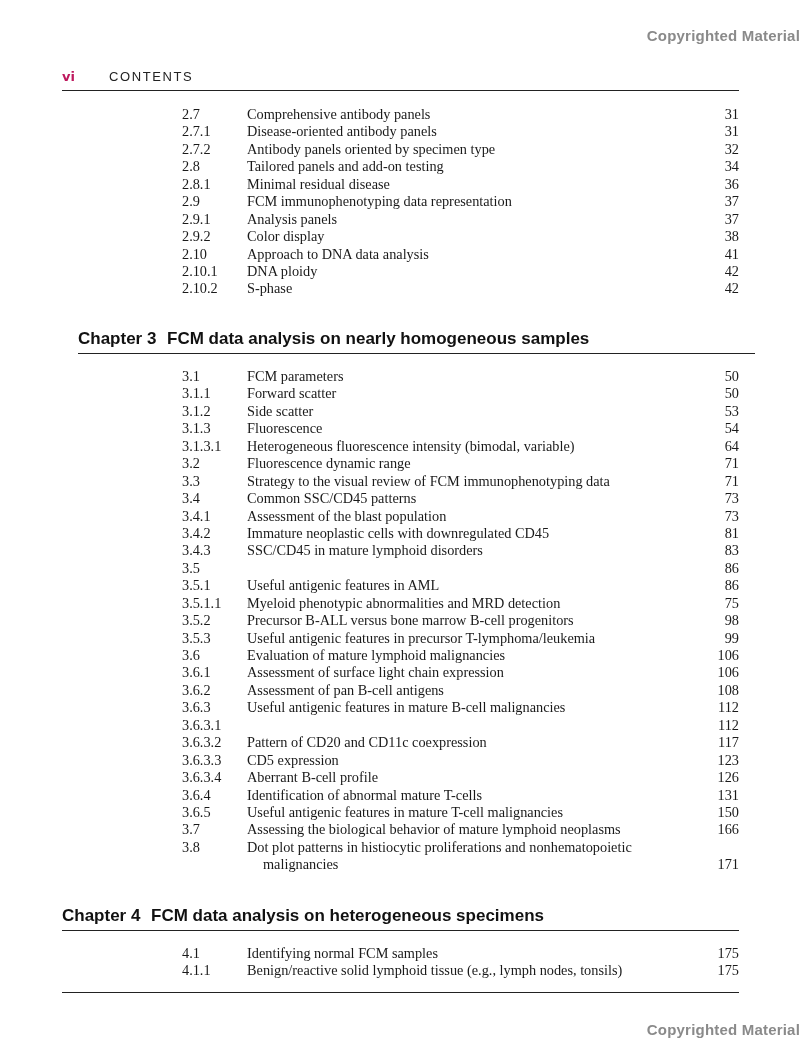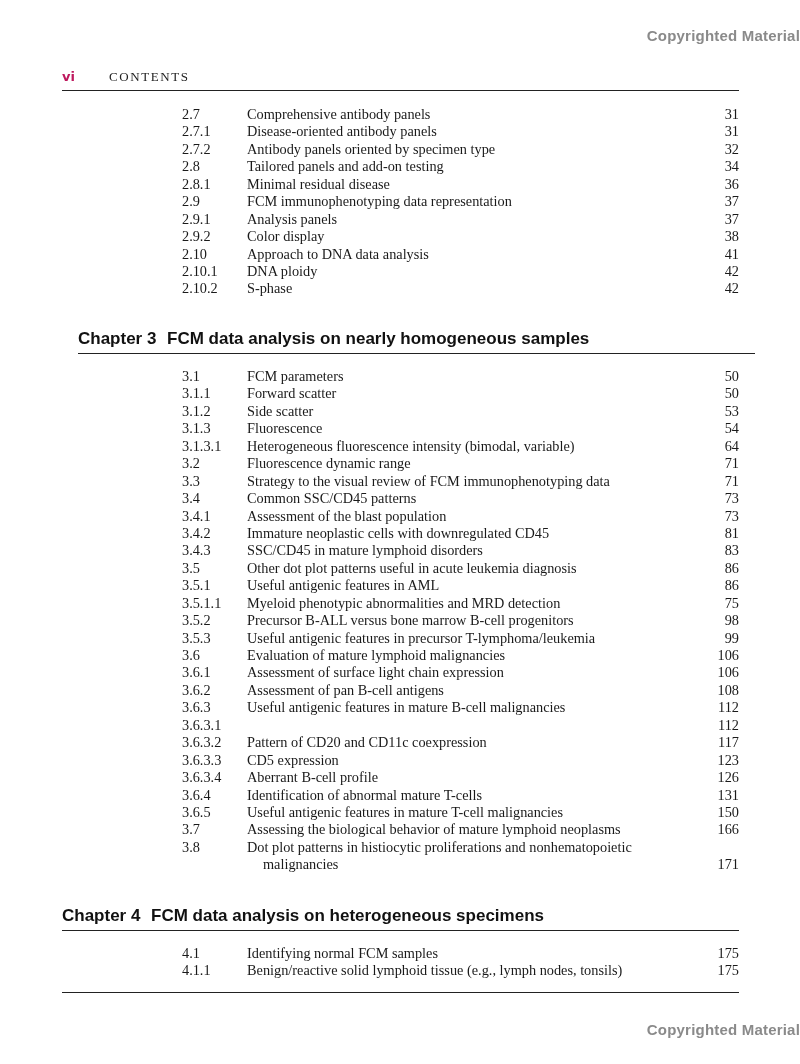--- a/index.html
+++ b/index.html
@@ -14,21 +14,21 @@
     .running-head {
       position: absolute; left: 62px; top: 68px; width: 677px; height: 22px;
       border-bottom: 1.5px solid #222;
     }
     .folio {
       position: absolute; left: 0; top: 1px;
       font-family: "DejaVu Sans", sans-serif; font-size: 13px; font-weight: bold; color: #be185d;
     }
     .rh-title {
       position: absolute; left: 47px; top: 1px;
-      font-family: Liberation Serif, serif; font-size: 13px; letter-spacing: 1.6px; color: #222;
+      font-family: Liberation Sans, sans-serif; font-size: 13px; letter-spacing: 1.6px; color: #222;
     }
     .entries { position: absolute; left: 182px; width: 557px; }
     .entry {
       position: relative; height: 17.45px;
       font-family: "Liberation Serif", serif; font-size: 14.3px; line-height: 17.45px; color: #1a1a1a;
     }
     .entry .num { position: absolute; left: 0; top: 0; }
     .entry .title { position: absolute; left: 65px; top: 0; white-space: nowrap; }
     .entry .page { position: absolute; right: 0; top: 0; }
     .entry.two-line { height: 34.9px; }
@@ -170,21 +170,20 @@
       <span class="title">Immature neoplastic cells with downregulated CD45</span>
       <span class="page">81</span>
     </div>
   <div class="entry">
       <span class="num">3.4.3</span>
       <span class="title">SSC/CD45 in mature lymphoid disorders</span>
       <span class="page">83</span>
     </div>
   <div class="entry">
       <span class="num">3.5</span>
-      <span class="title">Other dot plot patterns useful in acute leukemia diagnosis</span>
       <span class="page">86</span>
     </div>
   <div class="entry">
       <span class="num">3.5.1</span>
       <span class="title">Useful antigenic features in AML</span>
       <span class="page">86</span>
     </div>
   <div class="entry">
       <span class="num">3.5.1.1</span>
       <span class="title">Myeloid phenotypic abnormalities and MRD detection</span>

